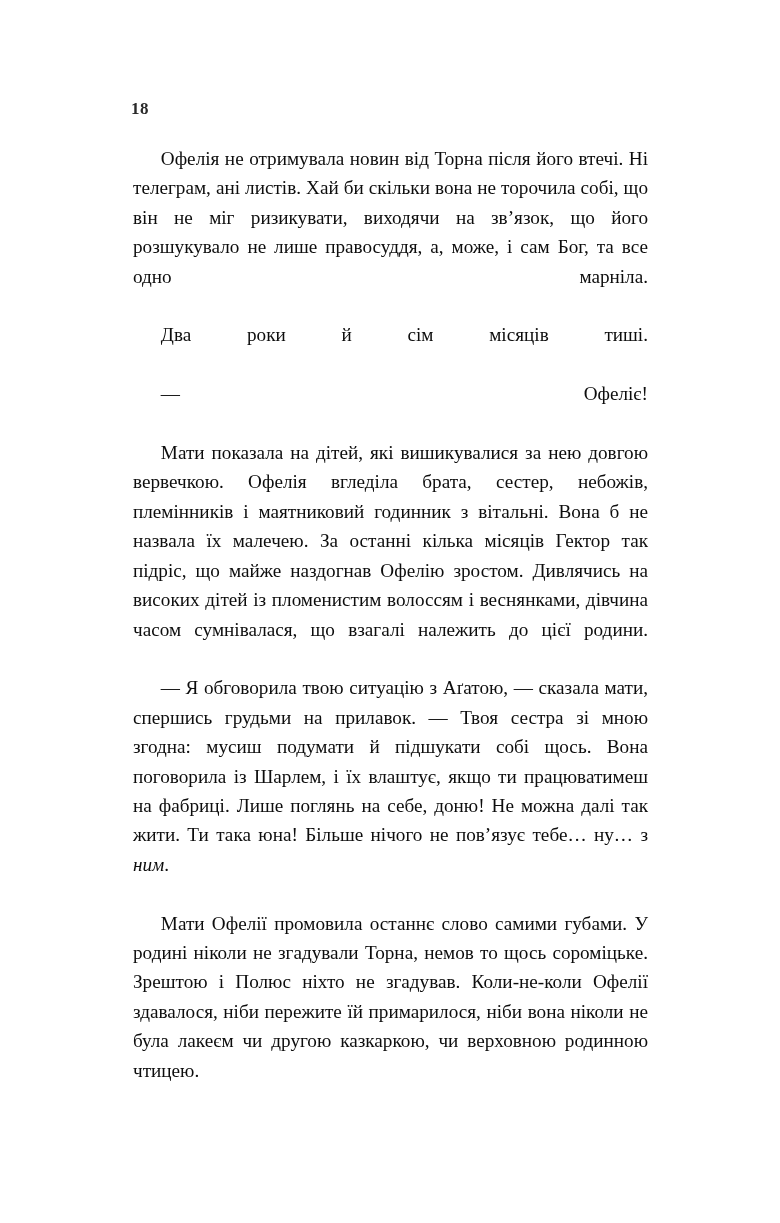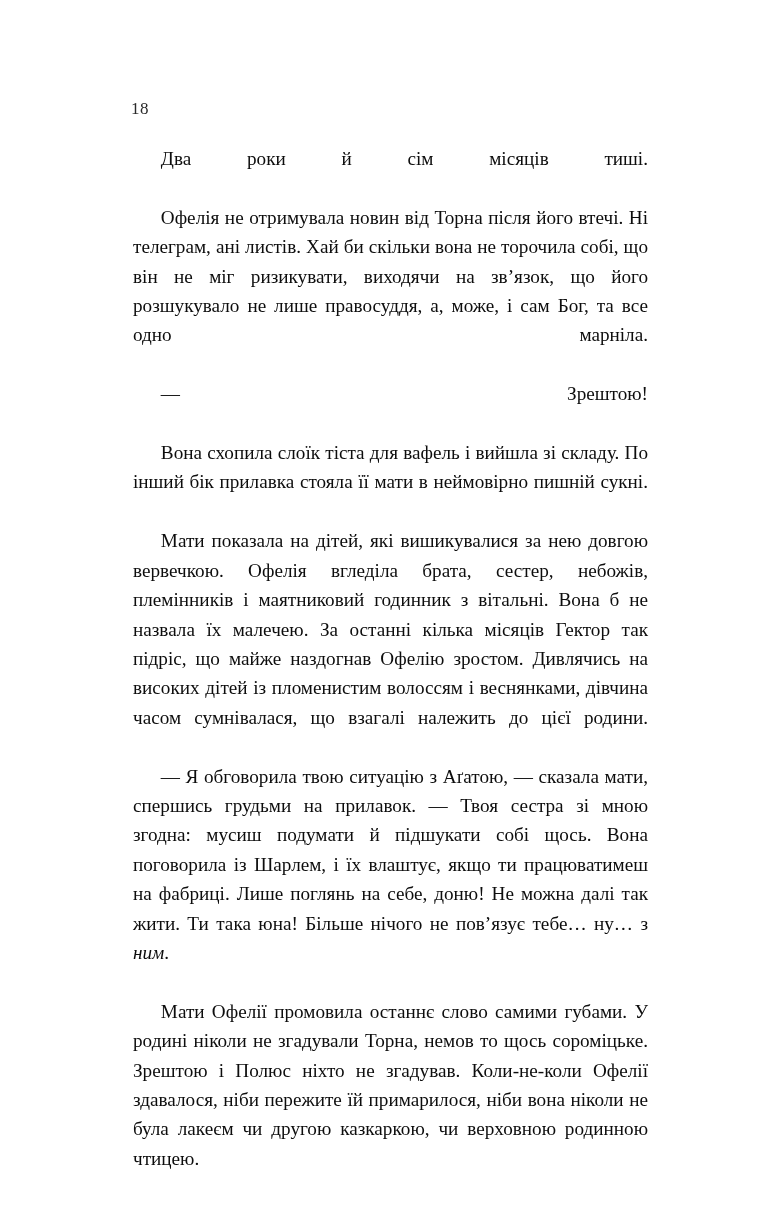--- a/index.html
+++ b/index.html
@@ -22,20 +22,21 @@
   }
   .folio {
     position: absolute;
     left: 131px;
     top: 99px;
     font-size: 17px;
     line-height: 20px;
     letter-spacing: 0.5px;
     color: #2a2a2a;
     font-family: "Liberation Serif", "DejaVu Serif", serif;
+    font-weight: bold;
   }
   .textblock {
     position: absolute;
     left: 133px;
     top: 144px;
     width: 515px;
   }
   p.para {
     margin: 0;
     font-size: 19.2px;
@@ -67,28 +68,27 @@
 </style>
 </head>
 <body>
 
 <div class="page">
 
   <div class="folio">18</div>
 
   <div class="textblock">
 
+    <p class="para">Офелія не отримувала новин від Торна після його втечі. Ні телеграм, ані листів. Хай би скільки вона не торочила собі, що він не міг ризикувати, виходячи на зв’язок, що його розшукувало не лише правосуддя, а, може, і сам Бог, та все одно марніла.</p>
+
     <p class="para">Два роки й сім місяців тиші.</p>
 
-    <p class="para">Офелія не отримувала новин від Торна після його втечі. Ні телеграм, ані листів. Хай би скільки вона не торочила собі, що він не міг ризикувати, виходячи на зв’язок, що його розшукувало не лише правосуддя, а, може, і сам Бог, та все одно марніла.</p>
-
-    <p class="dlg">— Зрештою!</p>
+    <p class="dlg">— Офеліє!</p>
 
 
-    <p class="para">Вона схопила слоїк тіста для вафель і вийшла зі складу. По інший бік прилавка стояла її мати в неймовірно пишній сукні.</p>
 
 
     <p class="para">Мати показала на дітей, які вишикувалися за нею довгою вервечкою. Офелія вгледіла брата, сестер, небожів, племінників і маятниковий годинник з вітальні. Вона б не назвала їх малечею. За останні кілька місяців Гектор так підріс, що майже наздогнав Офелію зростом. Дивлячись на високих дітей із пломенистим волоссям і веснянками, дівчина часом сумнівалася, що взагалі належить до цієї родини.</p>
 
     <p class="dlg">
       <span>— Я обговорила твою ситуацію з Аґатою, — сказала мати, спершись грудьми на прилавок. — Твоя сестра зі мною згодна: мусиш подумати й підшукати собі щось. Вона поговорила із Шарлем, і їх влаштує, якщо ти працюватимеш на фабриці. Лише поглянь на себе, доню! Не можна далі так жити. Ти така юна! Більше нічого не пов’язує тебе… ну… з </span><em class="it">ним</em><span>.</span>
     </p>
 
     <p class="para">Мати Офелії промовила останнє слово самими губами. У родині ніколи не згадували Торна, немов то щось сороміцьке. Зрештою і Полюс ніхто не згадував. Коли-не-коли Офелії здавалося, ніби пережите їй примарилося, ніби вона ніколи не була лакеєм чи другою казкаркою, чи верховною родинною чтицею.</p>
 

